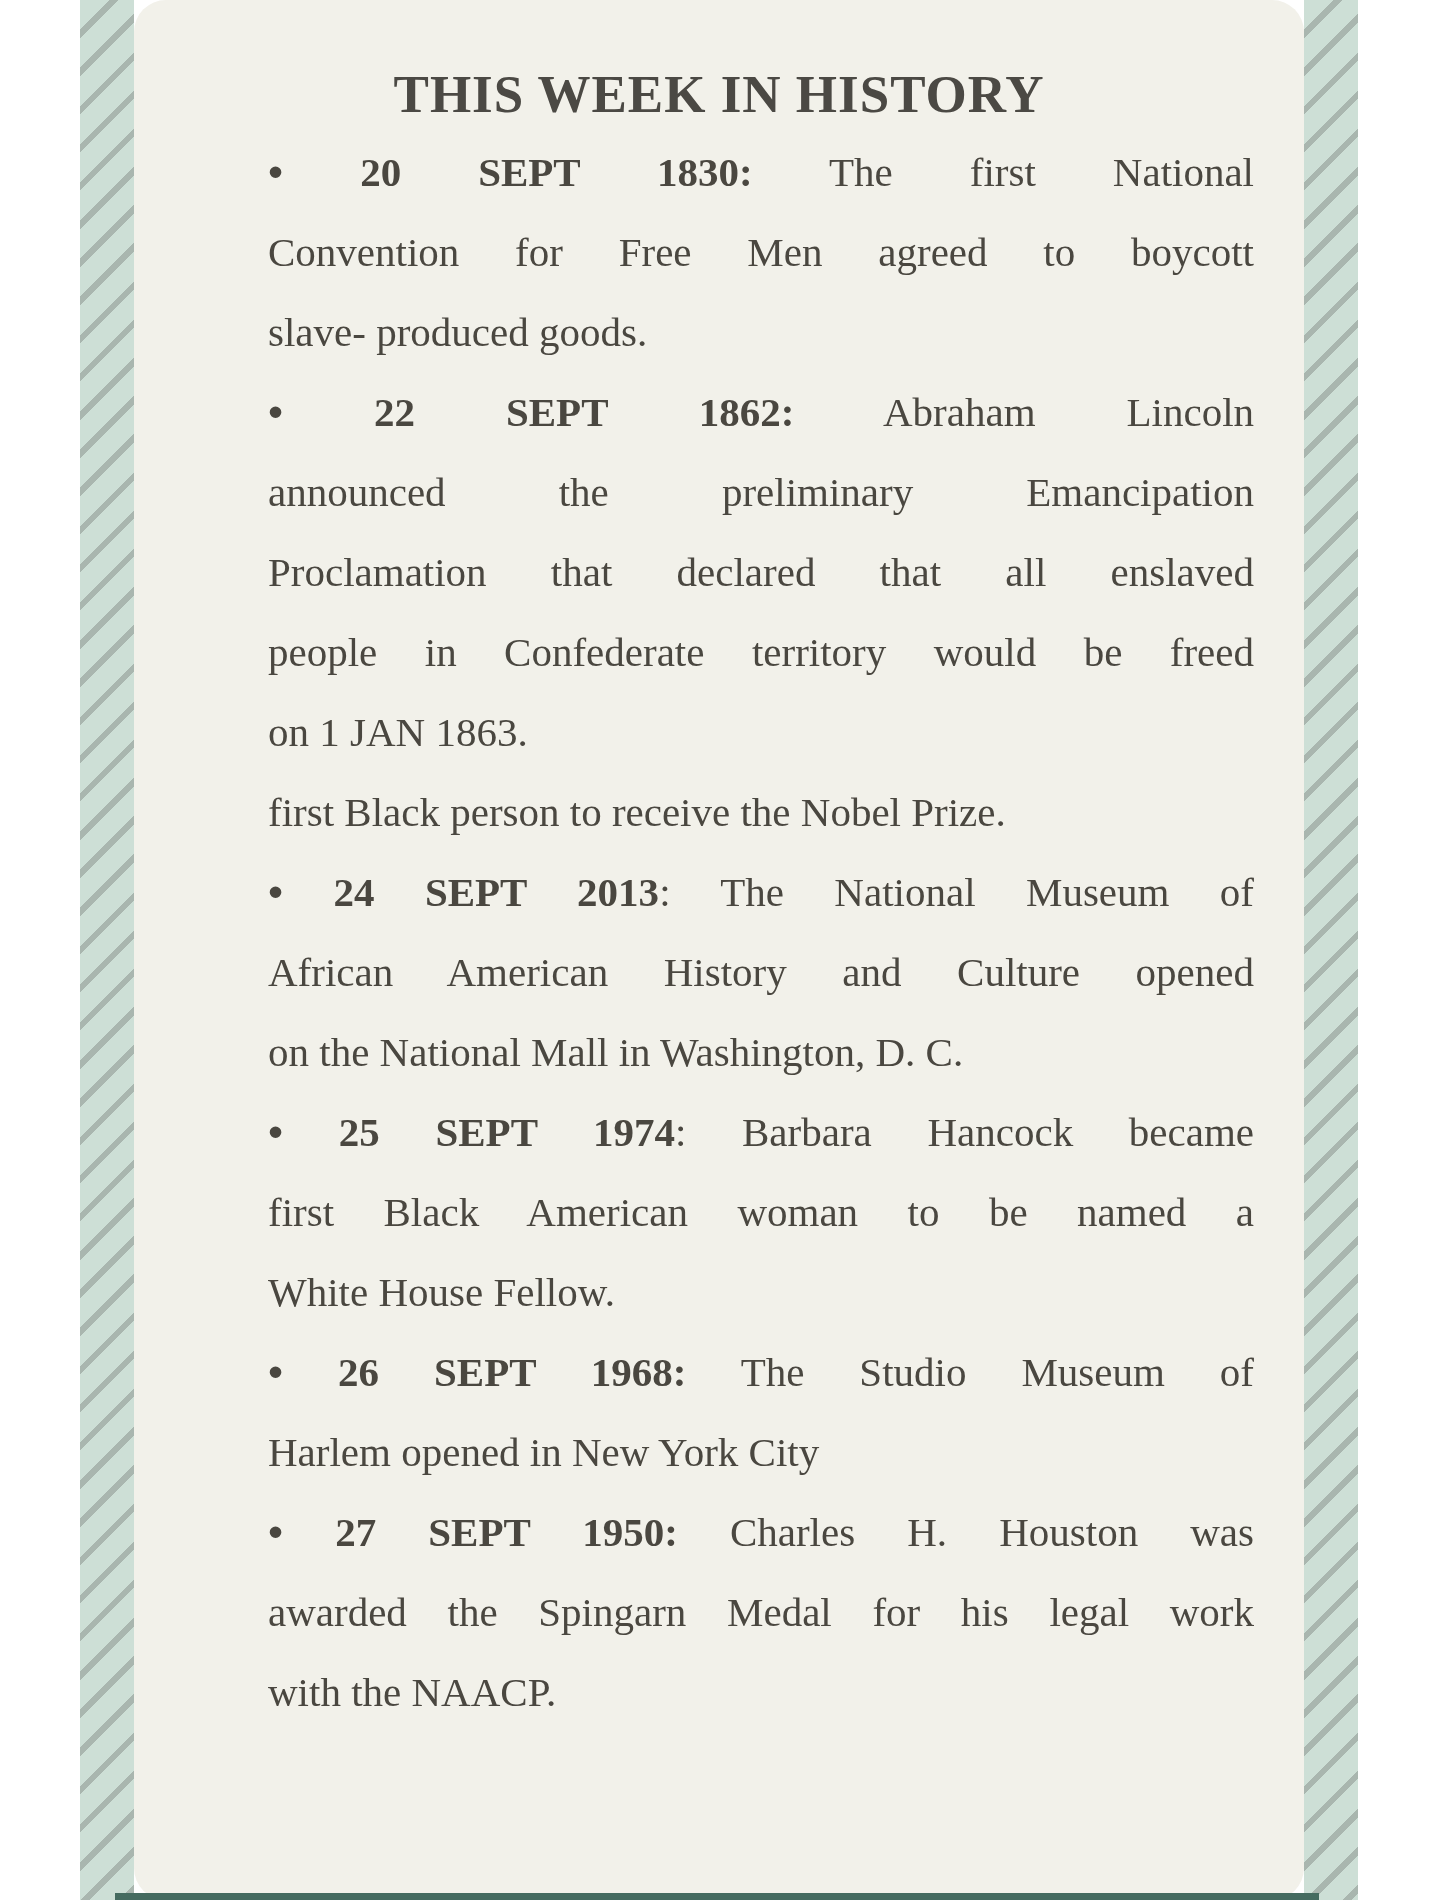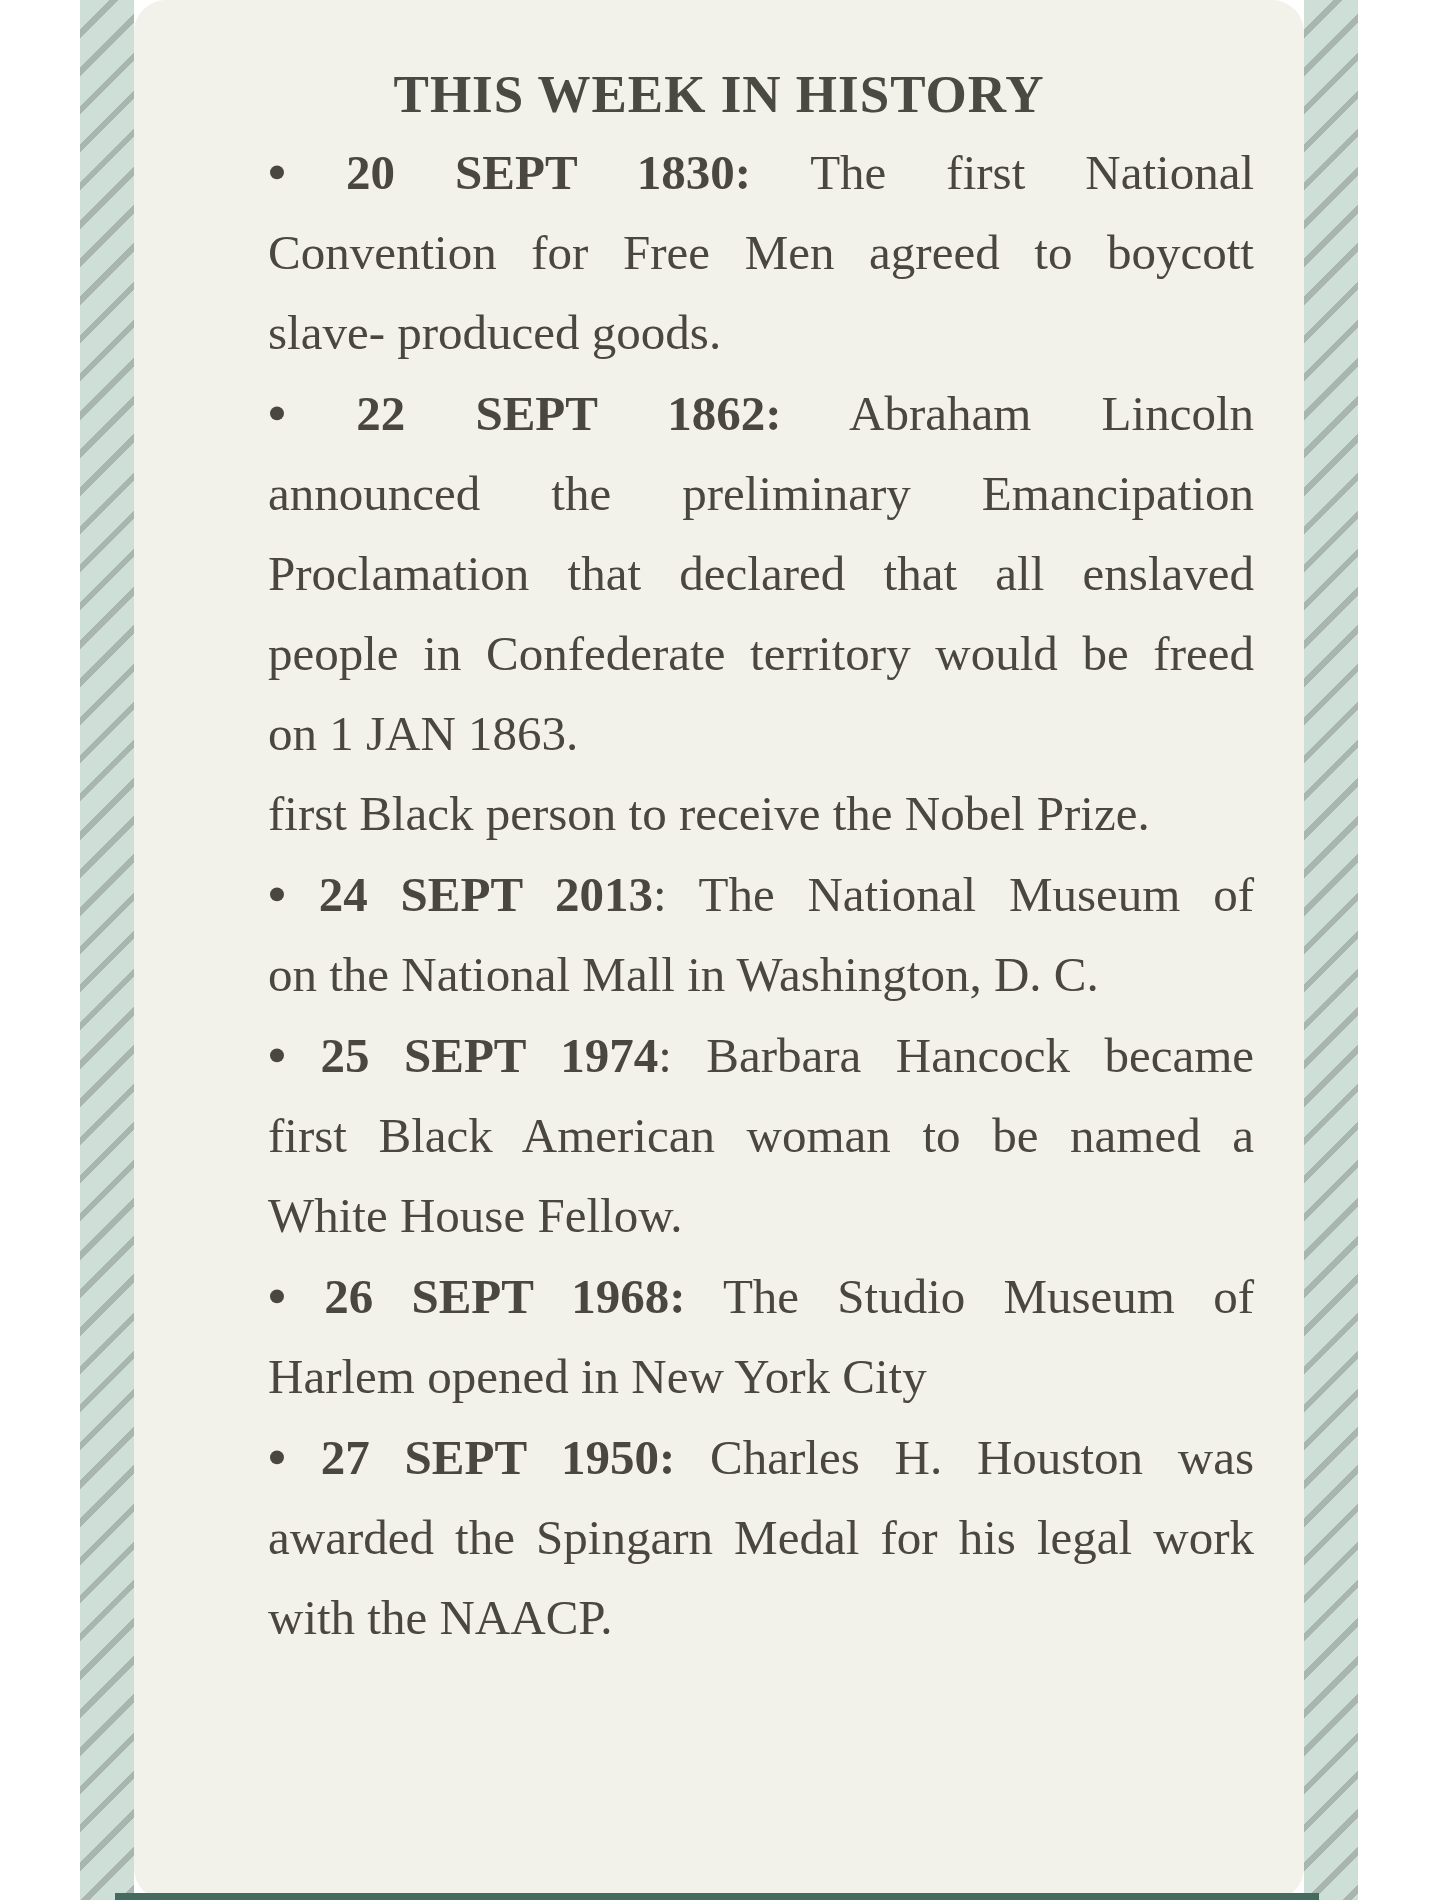--- a/index.html
+++ b/index.html
@@ -22,21 +22,21 @@
     border-radius:32px;
   }
   .title {
     position:absolute; top:64px; left:0; right:0;
     text-align:center;
     font-weight:bold; font-size:53px; letter-spacing:1px;
     color:#4b4944;
   }
   .events {
     position:absolute; left:134px; top:132px; width:986px;
-    font-size:49px; color:#4a4740;
+    font-size:41px; color:#4a4740;
   }
   .event { margin:0; }
   .line {
     line-height:80px;
     text-align:justify;
     text-align-last:justify;
     white-space:normal;
   }
   .line.last { text-align-last:left; }
   .line b { font-weight:bold; }
@@ -65,20 +65,21 @@
         <div class="line"><span>announced the preliminary Emancipation</span></div>
         <div class="line"><span>Proclamation that declared that all enslaved</span></div>
         <div class="line"><span>people in Confederate territory would be freed</span></div>
         <div class="line last"><span>on 1 JAN 1863.</span></div>
       </div>
       <div class="event">
         <div class="line last"><span>first Black person to receive the Nobel Prize.</span></div>
       </div>
       <div class="event">
         <div class="line"><span class="bullet">•</span> <b>24 SEPT 2013</b><span>: The National Museum of</span></div>
+        <div class="line"><span>African American History and Culture opened</span></div>
         <div class="line last"><span>on the National Mall in Washington, D. C.</span></div>
       </div>
       <div class="event">
         <div class="line"><span class="bullet">•</span> <b>25 SEPT 1974</b><span>: Barbara Hancock became</span></div>
         <div class="line"><span>first Black American woman to be named a</span></div>
         <div class="line last"><span>White House Fellow.</span></div>
       </div>
       <div class="event">
         <div class="line"><span class="bullet">•</span> <b>26 SEPT 1968:</b><span> The Studio Museum of</span></div>
         <div class="line last"><span>Harlem opened in New York City</span></div>

